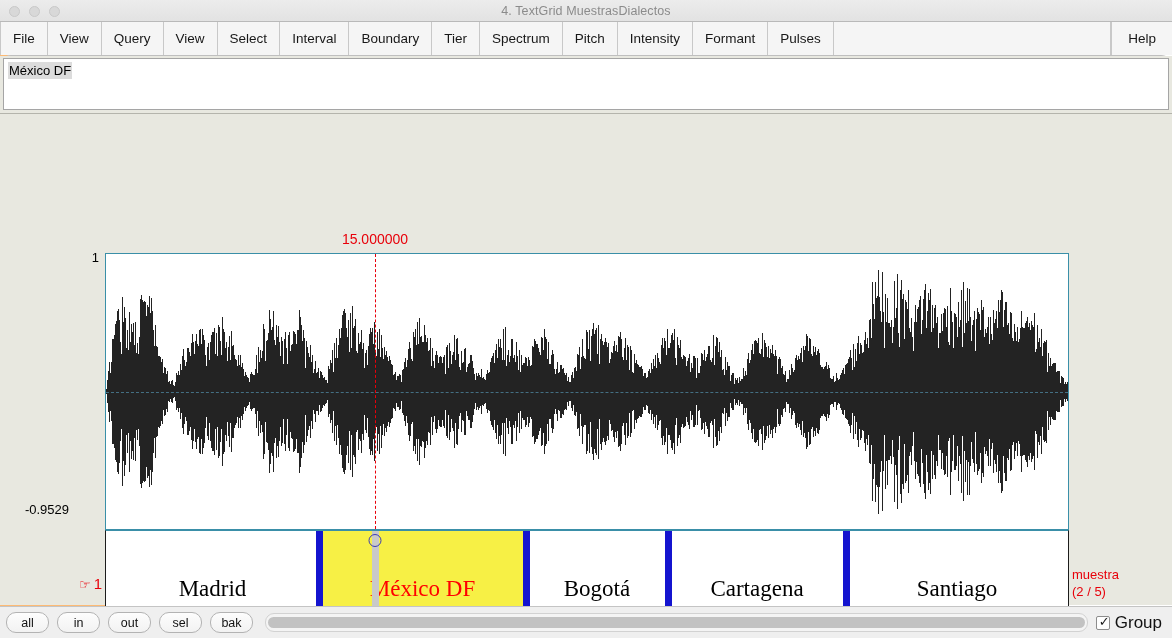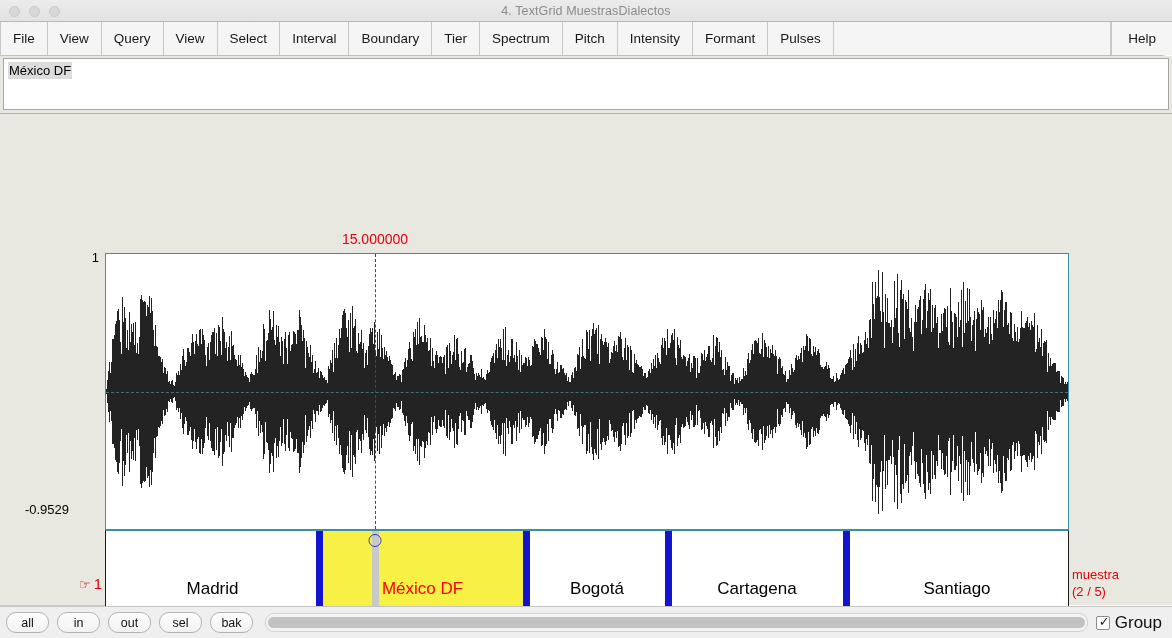--- a/index.html
+++ b/index.html
@@ -206,22 +206,22 @@
   .interval {
     position: absolute;
     top: 0; bottom: 0;
     display: flex;
     align-items: center;
     justify-content: center;
     box-sizing: border-box;
   }
   .interval.selected { background: #f7f045; }
   .interval-label {
-    font-family: Liberation Sans, sans-serif;
-    font-size: 17px;
+    font-family: Liberation Serif, serif;
+    font-size: 23px;
     color: #000;
     white-space: nowrap;
   }
   .interval.selected .interval-label { color: #ff0000; }
   .boundary {
     position: absolute;
     top: 0; bottom: 0;
     width: 7px;
     background: #1414cf;
   }

